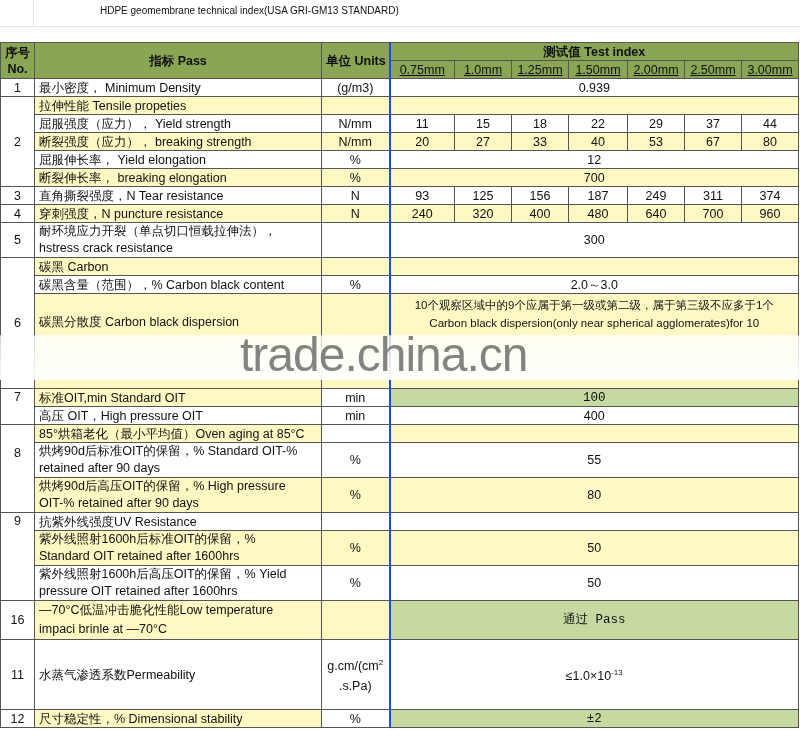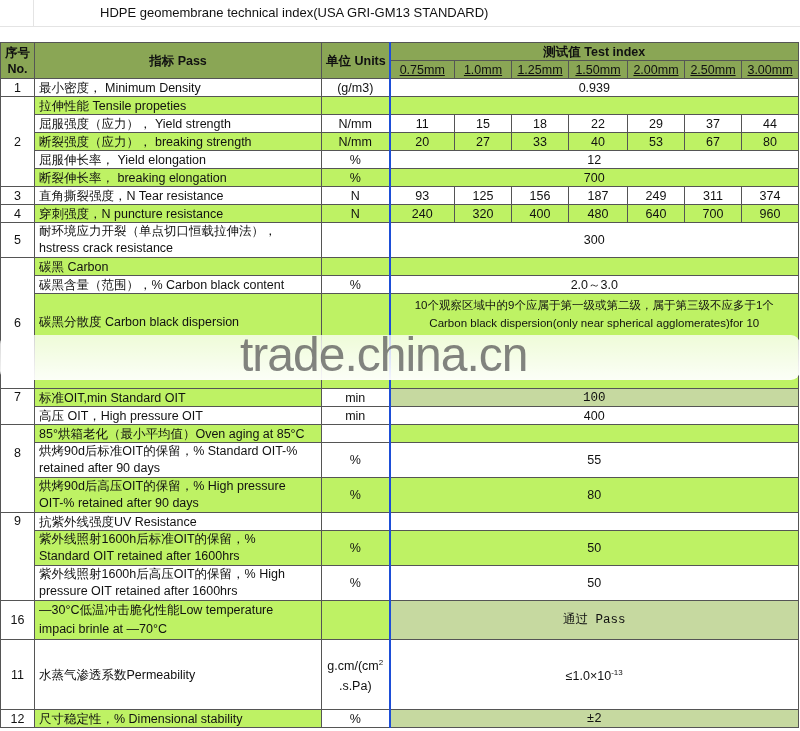--- a/index.html
+++ b/index.html
@@ -1,30 +1,30 @@
 <!DOCTYPE html>
 <html><head>
 <meta charset="utf-8">
 <style>
   html,body{margin:0;padding:0;background:#fff;}
   body{width:800px;height:731px;position:relative;overflow:hidden;font-family:"Liberation Sans","DejaVu Sans",sans-serif;color:#111;}
   .title{position:absolute;left:0;top:0;width:800px;height:26px;border-bottom:1px solid #e4e4e4;}
-  .title span{position:absolute;left:100px;top:5px;font-size:13px;color:#111;}
+  .title span{position:absolute;left:100px;top:5px;font-size:10px;color:#111;}
   .title .gl{position:absolute;left:33px;top:0;width:1px;height:26px;background:#e4e4e4;}
   table{position:absolute;left:0;top:42px;border-collapse:collapse;table-layout:fixed;width:798px;}
   td{border:1px solid #555;font-size:12.5px;padding:0 4px;height:17px;line-height:16px;vertical-align:middle;overflow:hidden;white-space:nowrap;}
   td.c{text-align:center;}
   td.w{white-space:normal;line-height:17px;}
   .hd{background:#8aa655;font-weight:bold;}
   .hd2{background:#8aa655;text-decoration:underline;}
-  .g{background:#bef264;}
+  .g{background:#fef9c3;}
   .gh{background:#c6d9a0;font-family:Liberation Mono, monospace;}
   .thick-l{border-left:2px solid #1d4ed8;}
   sup{font-size:8px;}
-  .wm{position:absolute;left:0;top:335px;width:800px;height:45px;background:linear-gradient(180deg,rgba(255,255,255,0.75),rgba(255,255,255,0.95));border-radius:9px;}
+  .wm{position:absolute;left:0;top:335px;width:800px;height:45px;background:linear-gradient(180deg,rgba(255,255,255,0.75),rgba(255,255,255,0.95));}
   .wm span{position:absolute;left:240px;top:-8px;font-size:48px;color:rgba(90,90,90,0.75);letter-spacing:-1px;}
 </style>
 </head>
 <body>
 
 <div class="title">
   <div class="gl"></div>
   <span>HDPE geomembrane technical index(USA GRI-GM13 STANDARD)</span>
 </div>
 
@@ -188,28 +188,28 @@
     <td>抗紫外线强度UV Resistance</td>
     <td></td>
     <td class="thick-l" colspan="7"></td>
   </tr>
   <tr style="height:35px">
     <td class="w g"><span>紫外线照射1600h后标准OIT的保留，%</span><br><span>Standard OIT retained after 1600hrs</span></td>
     <td class="c g">%</td>
     <td class="c g thick-l" colspan="7">50</td>
   </tr>
   <tr style="height:35px">
-    <td class="w"><span>紫外线照射1600h后高压OIT的保留，% High</span><br><span>pressure OIT retained after 1600hrs</span></td>
+    <td class="w"><span>紫外线照射1600h后高压OIT的保留，% Yield</span><br><span>pressure OIT retained after 1600hrs</span></td>
     <td class="c">%</td>
     <td class="c thick-l" colspan="7">50</td>
   </tr>
 
   <tr style="height:38px">
     <td class="c">16</td>
-    <td class="w g" style="line-height:19px"><span>—30°C低温冲击脆化性能Low temperature</span><br><span>impaci brinle at —70°C</span></td>
+    <td class="w g" style="line-height:19px"><span>—70°C低温冲击脆化性能Low temperature</span><br><span>impaci brinle at —70°C</span></td>
     <td class="g"></td>
     <td class="c gh thick-l" colspan="7">通过 Pass</td>
   </tr>
 
   <tr style="height:70px">
     <td class="c">11</td>
     <td>水蒸气渗透系数Permeability</td>
     <td class="c w" style="line-height:20px;padding:0"><span>g.cm/(cm</span><sup>2</sup><br><span>.s.Pa)</span></td>
     <td class="c thick-l" colspan="7"><span>≤1.0×10</span><sup>-13</sup></td>
   </tr>

